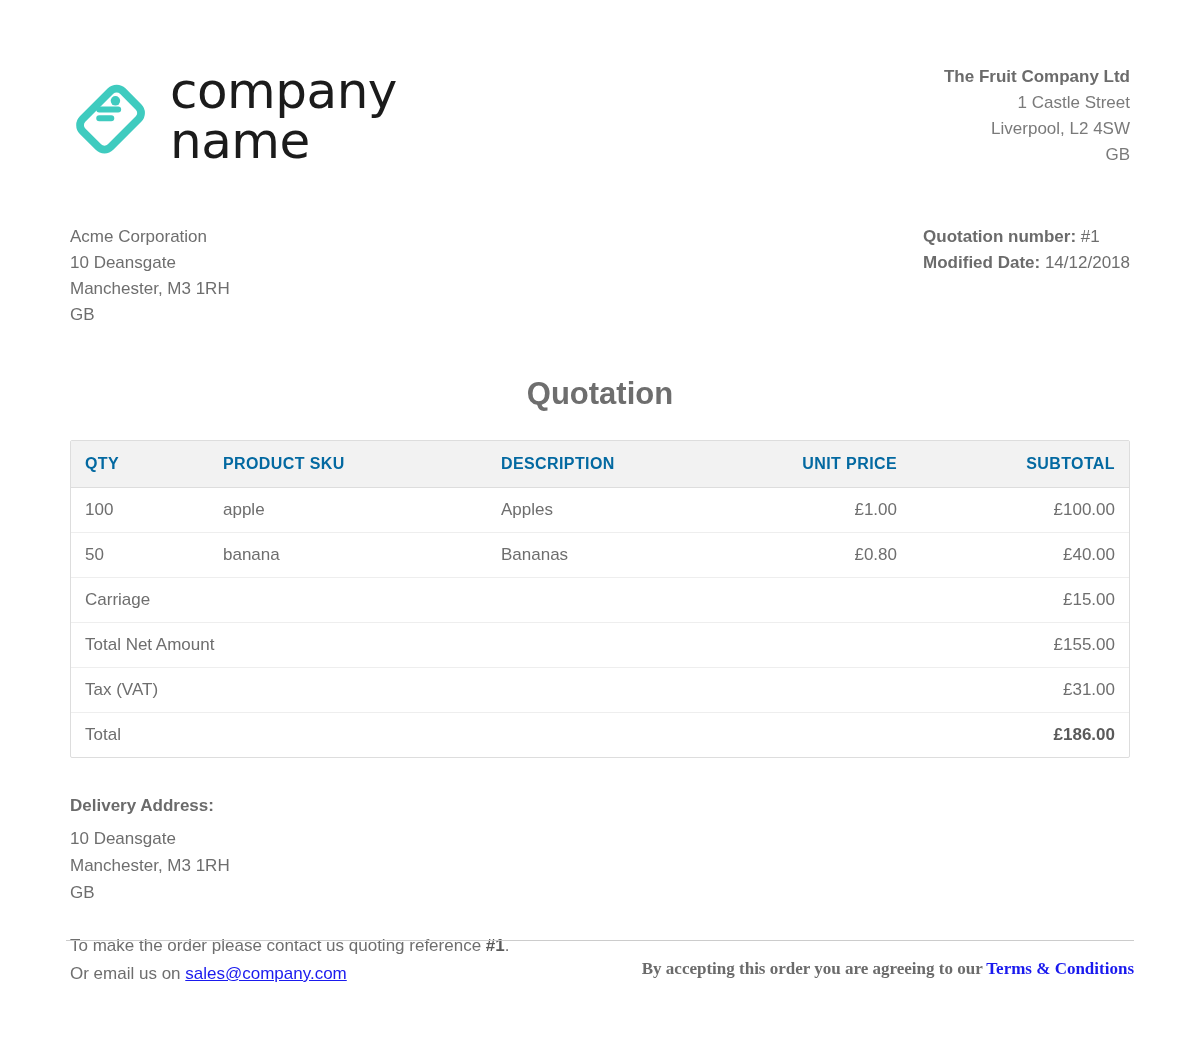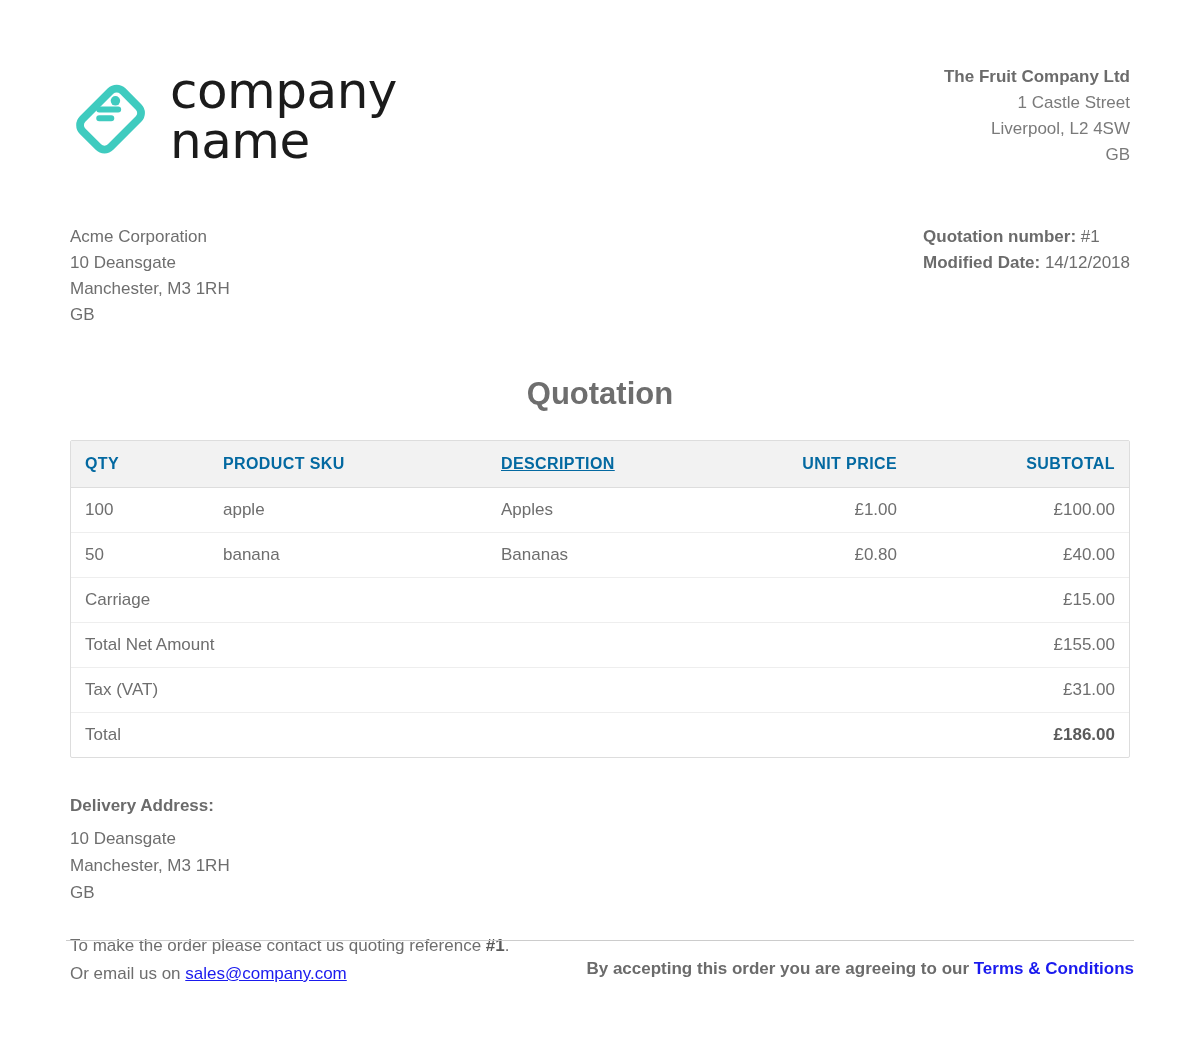--- a/index.html
+++ b/index.html
@@ -119,21 +119,21 @@
   }
   table.items thead th.num { text-align: right; }
   table.items tbody td {
     padding: 12px 14px;
     border-bottom: 1px solid #eeeeee;
   }
   table.items tbody tr:last-child td { border-bottom: none; }
   td.num { text-align: right; }
   .col-qty { width: 110px; }
   .col-sku { width: 250px; }
-  .col-desc { width: auto; text-decoration: underline; }
+  .col-desc { width: auto; }
   .col-unit { width: 190px; }
   .col-sub { width: 190px; }
 
   tr.summary td {
     border-top: 1px solid #eeeeee;
   }
   tr.summary-first td {
     border-top: 1px solid #cccccc;
   }
   tr.total td { font-weight: bold; color: #5a5a5a; }
@@ -168,20 +168,21 @@
     position: absolute;
     left: 66px;
     right: 66px;
     top: 940px;
     border-top: 1px solid #cccccc;
     padding-top: 18px;
     text-align: right;
     font-size: 17px;
     color: #6b6b6b;
     font-weight: bold;
+    font-family: Liberation Serif, serif;
   }
   .footer a.terms {
     color: #1a1aee;
     text-decoration: none;
     font-weight: bold;
   }
 </style>
 </head>
 <body>
 

